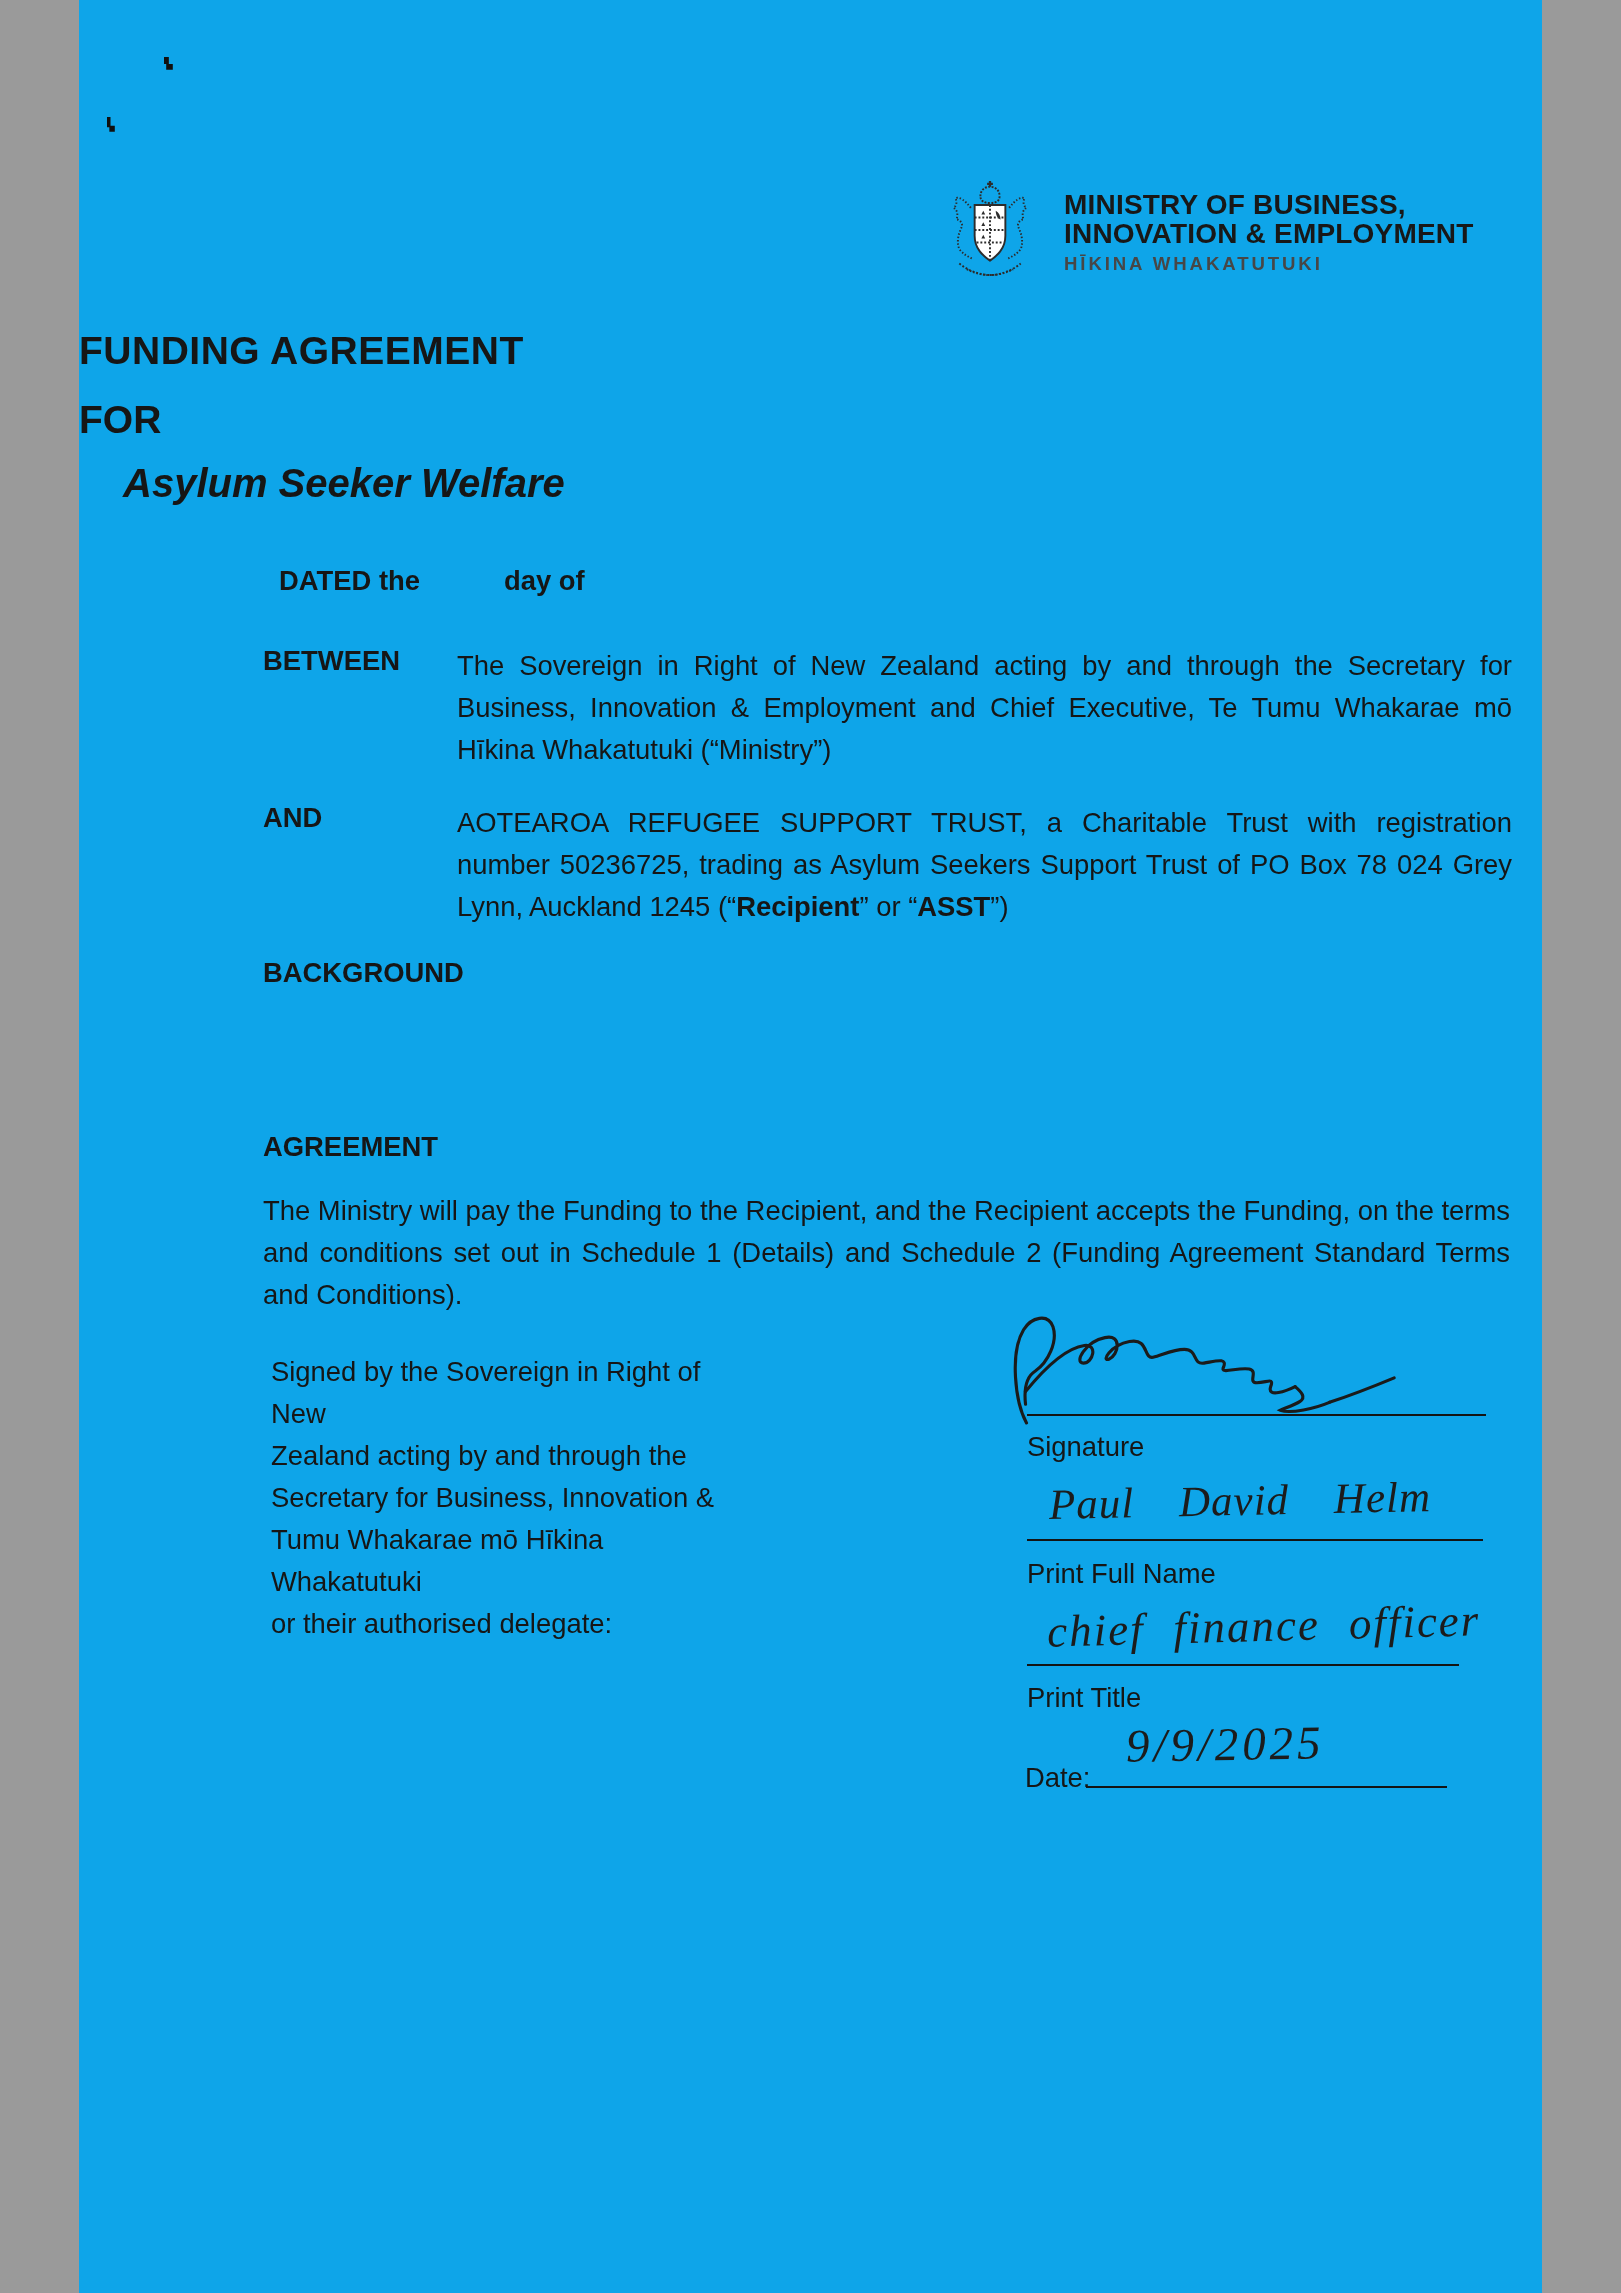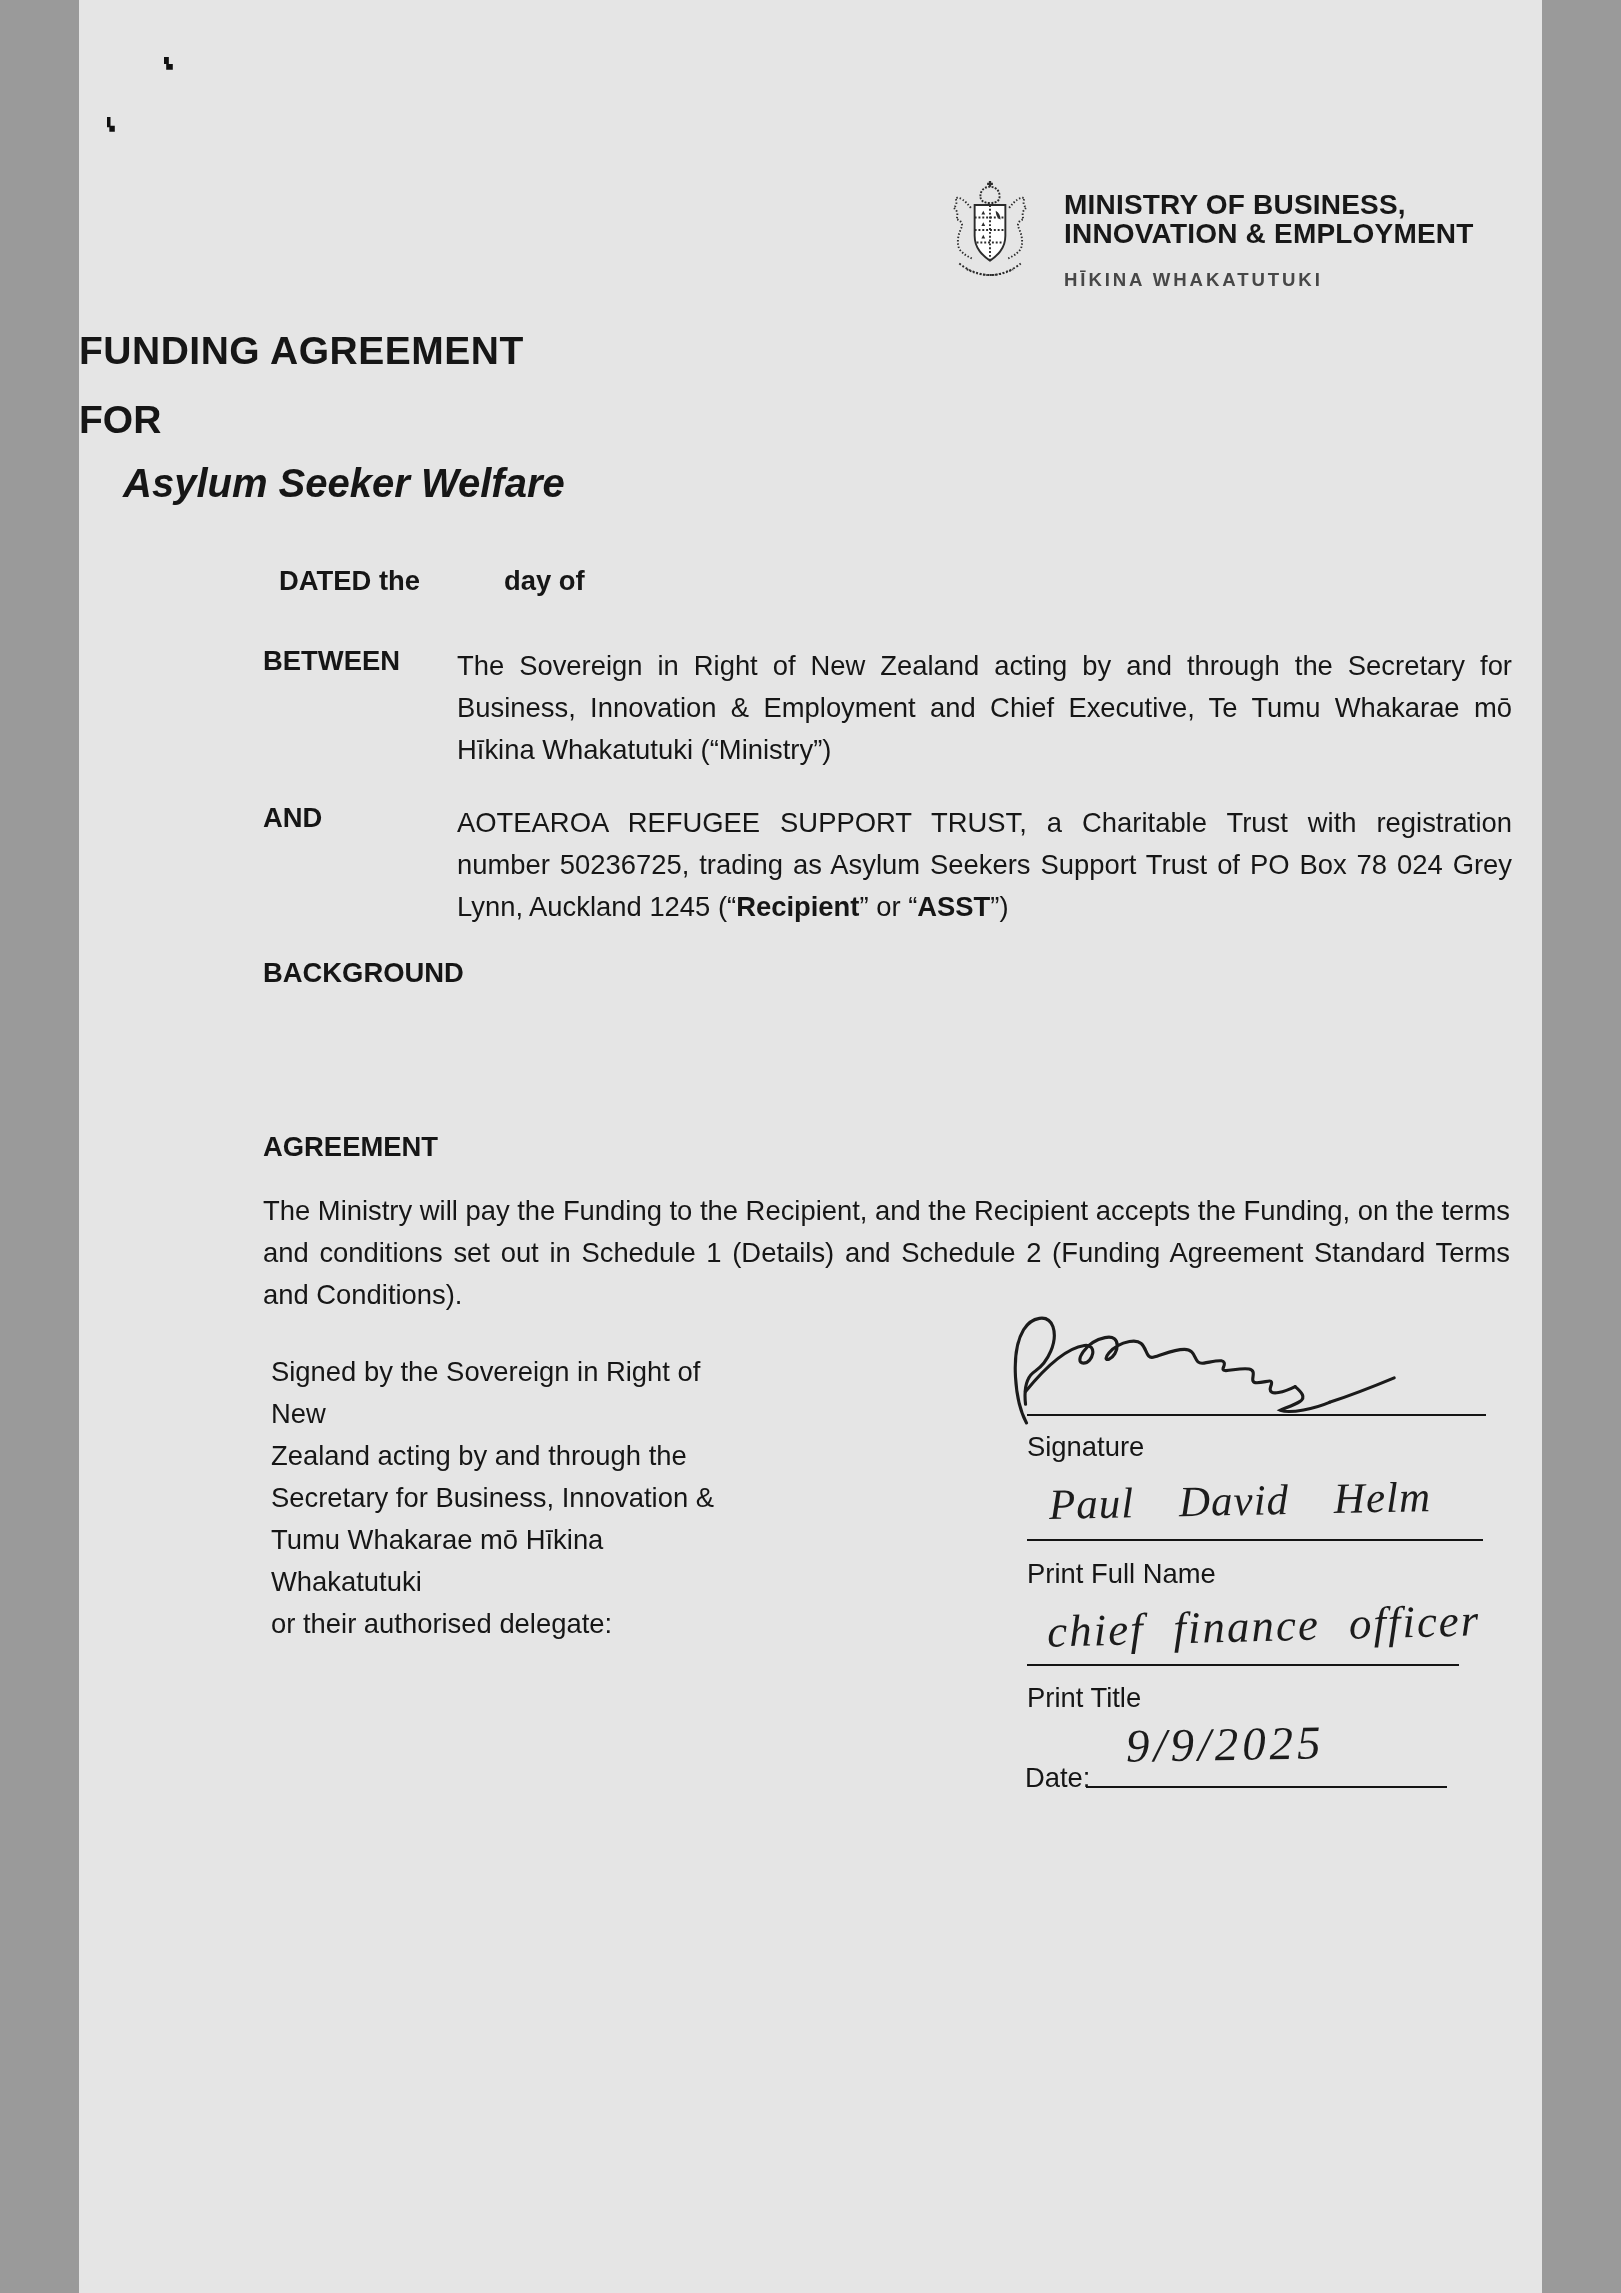--- a/index.html
+++ b/index.html
@@ -1,30 +1,30 @@
 <!DOCTYPE html>
 <html><head>
 <meta charset="utf-8">
 <style>
   html,body{margin:0;padding:0;background:#9a9a9a;}
   .page{
-    position:relative;width:1463px;height:2294px;background:#e5e5e5;
+    position:relative;width:1463px;height:2294px;background:#0ea5e9;
     margin:0 auto;overflow:hidden;
     font-family:"Liberation Sans", sans-serif;color:#161616;
   }
   .abs{position:absolute;}
   
   .speck{position:absolute;background:#101010;}
   .speck.s1{left:85px;top:57px;width:8.8px;height:12.7px;clip-path:polygon(0 0,55% 0,55% 55%,100% 55%,100% 100%,25% 100%,25% 55%,0 55%);}
   .speck.s2{left:28px;top:117px;width:7.8px;height:14.7px;clip-path:polygon(0 0,45% 0,45% 60%,100% 60%,100% 100%,30% 100%,30% 70%,0 70%);}
   
   .crest{left:863px;top:179px;width:96px;height:100px;}
   .mbie-text{left:985px;top:190px;width:470px;}
   .mbie-line{font-weight:bold;font-size:28px;line-height:29px;letter-spacing:0.2px;color:#181818;}
-  .mbie-maori{margin-top:21px;font-size:18.6px;font-weight:600;letter-spacing:2.9px;color:#474747;}
+  .mbie-maori{margin-top:5px;font-size:18.6px;font-weight:600;letter-spacing:2.9px;color:#474747;}
   .t1{position:absolute;left:0;width:100%;top:329px;font-size:39px;font-weight:bold;letter-spacing:0.5px;}
   .t2{position:absolute;left:0;width:100%;top:398px;font-size:39px;font-weight:bold;}
   .t3{position:absolute;left:0;width:100%;top:461px;font-size:40px;font-weight:bold;font-style:italic;font-family:"Liberation Sans",sans-serif;margin-left:44px;}
   
   .lbl{font-weight:bold;font-size:27.4px;}
   .body-txt{font-size:27.4px;line-height:42px;}
   .just{text-align:justify;}
   .para-indent{left:378px;width:1055px;}
   .heading{font-weight:bold;font-size:27.4px;left:184px;}
   

